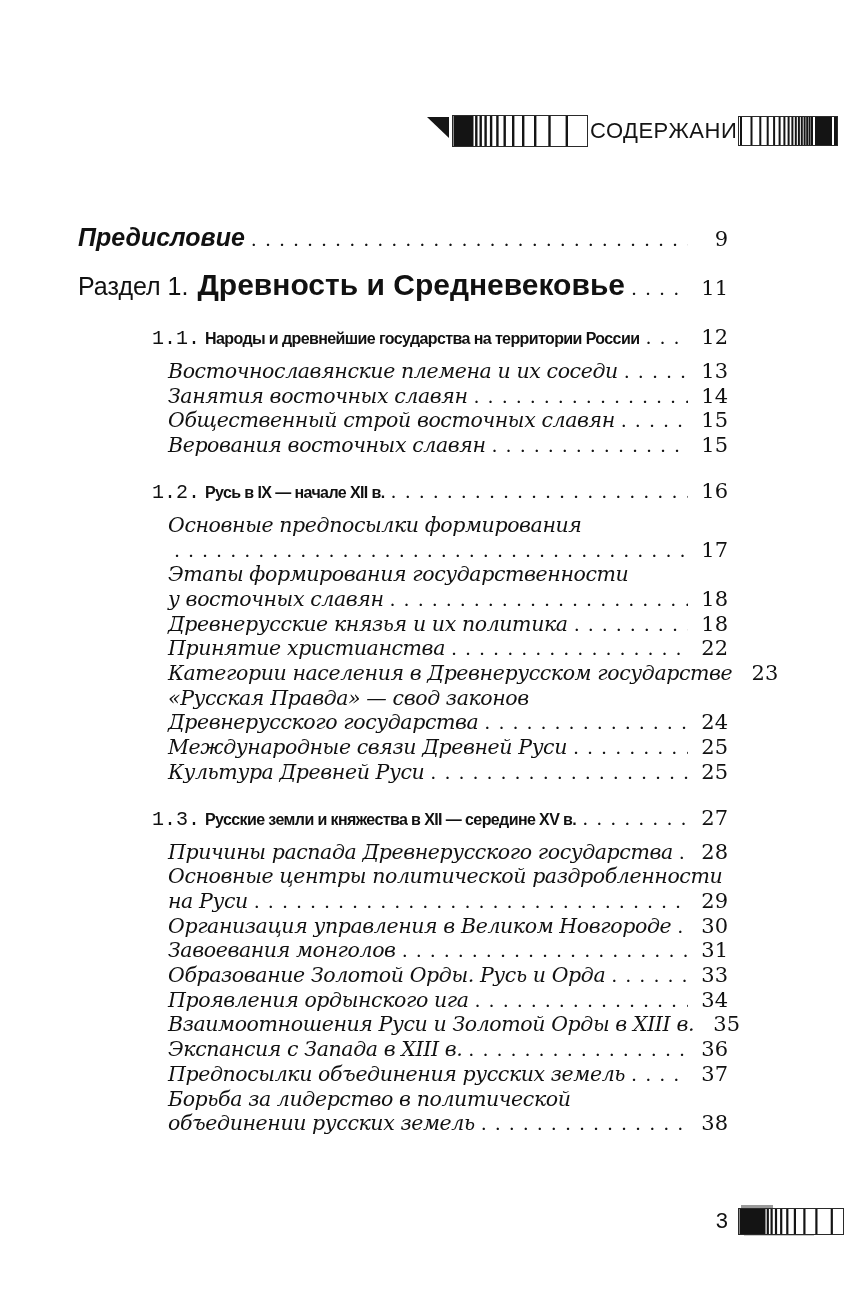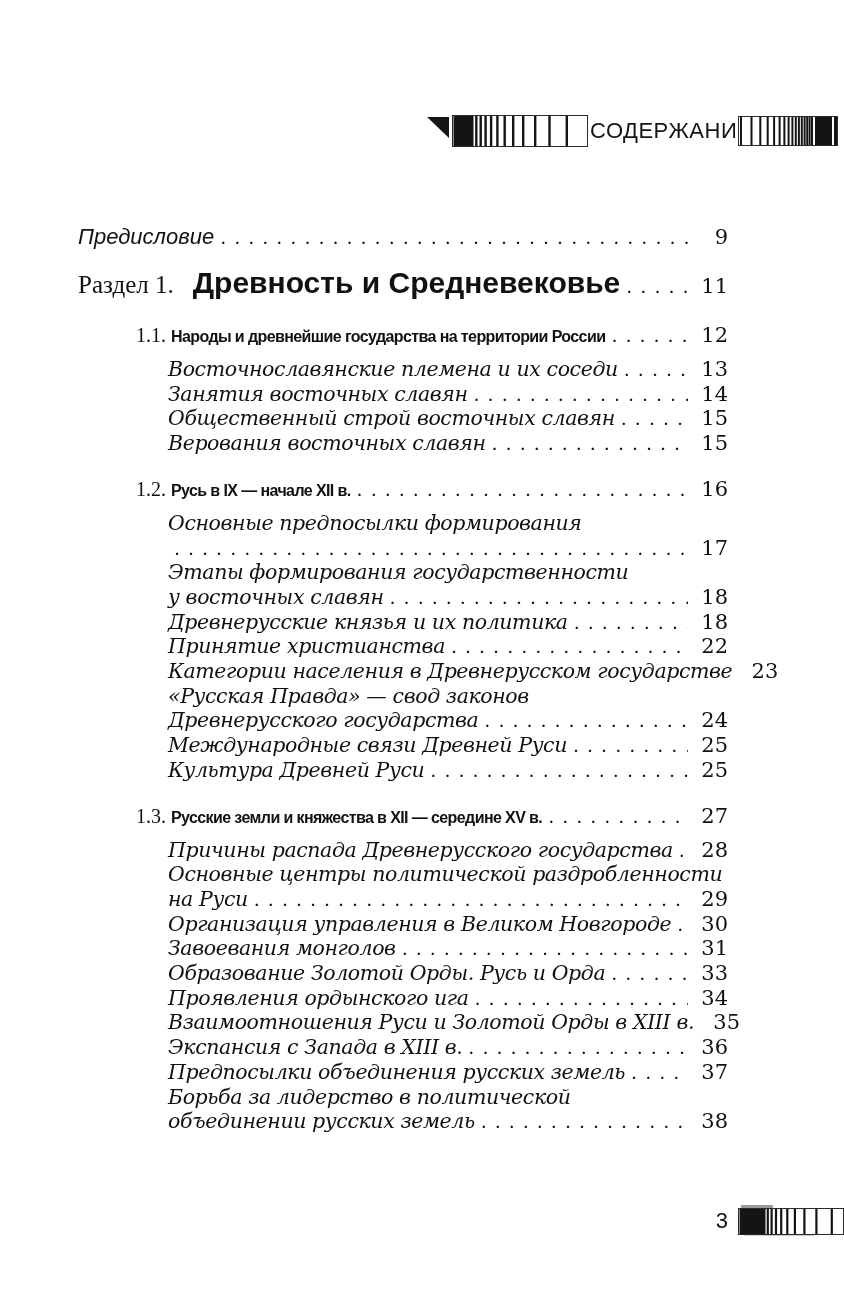--- a/index.html
+++ b/index.html
@@ -21,24 +21,24 @@
   .toc{position:absolute;left:78px;top:224px;width:650px;}
   .row{display:flex;align-items:baseline;}
   .cont,.row{line-height:24.7px;}
   .preface .row{line-height:26px;}
   .section{margin:17px 0 12px;}
   .section .row{line-height:32px;}
   .subsection{margin:20px 0 7px;}
   .subsection .row{line-height:26px;padding-left:58px;}
   .item .row,.item .cont{padding-left:90px;}
 
-  .t-pre{font-family:"Liberation Sans",sans-serif;font-style:italic;font-size:22px;white-space:nowrap;}
-  .t-prefix{font-family:Liberation Serif, serif;font-size:25px;margin-right:19px;white-space:nowrap;}
+  .t-pre{font-family:"Liberation Sans",sans-serif;font-style:italic;font-size:25px;white-space:nowrap;font-weight:bold;}
+  .t-prefix{font-family:Liberation Sans, sans-serif;font-size:25px;margin-right:9px;white-space:nowrap;}
   .section .t-bold{font-family:"Liberation Sans",sans-serif;font-weight:700;font-size:30px;white-space:nowrap;}
-  .t-num{font-family:Liberation Serif, serif;font-size:20px;margin-right:5px;white-space:nowrap;}
+  .t-num{font-family:Liberation Mono, monospace;font-size:20px;margin-right:5px;white-space:nowrap;margin-left:16px;}
   .t-sub{font-family:"Liberation Sans",sans-serif;font-weight:700;font-size:16px;
          letter-spacing:-0.6px;white-space:nowrap;}
   .t-item,.cont{font-family:"DejaVu Serif",serif;font-size:20.5px;letter-spacing:-0.4px;white-space:nowrap;font-style:italic;}
 
   .dots{flex:1 1 auto;min-width:0;overflow:hidden;white-space:nowrap;margin:0 6px;
         font-family:"DejaVu Serif",serif;font-size:19px;letter-spacing:8px;color:#131313;}
   .dots::after{content:"............................................................................";}
   .pg{flex:none;width:34px;text-align:right;font-family:"DejaVu Serif",serif;font-size:21px;white-space:nowrap;}
 
   

